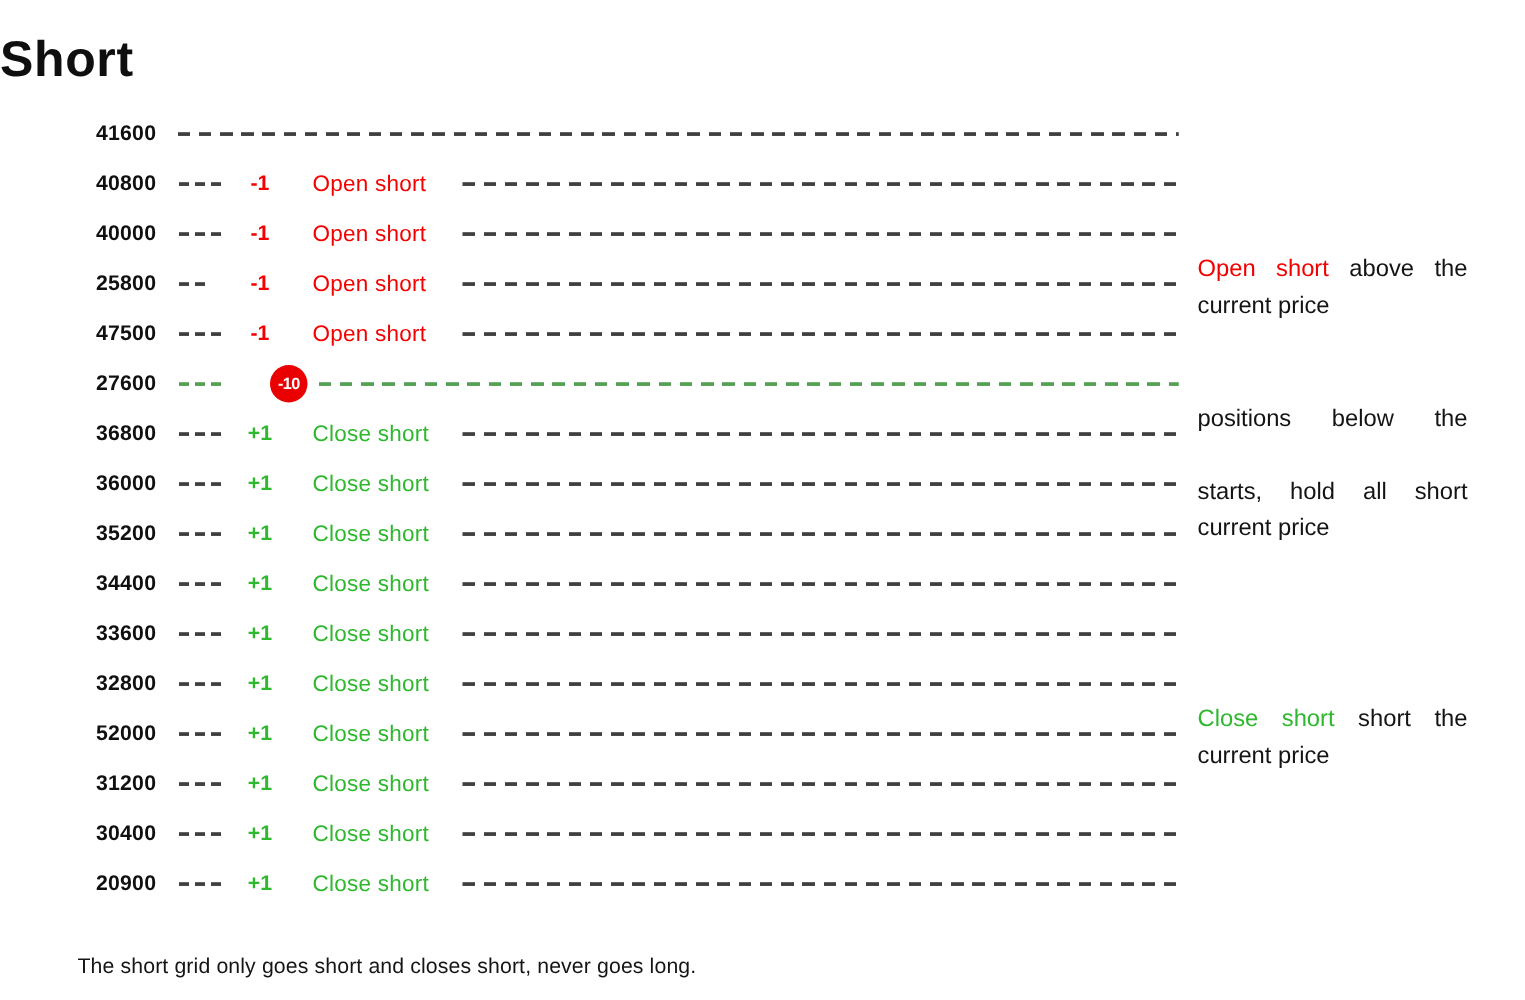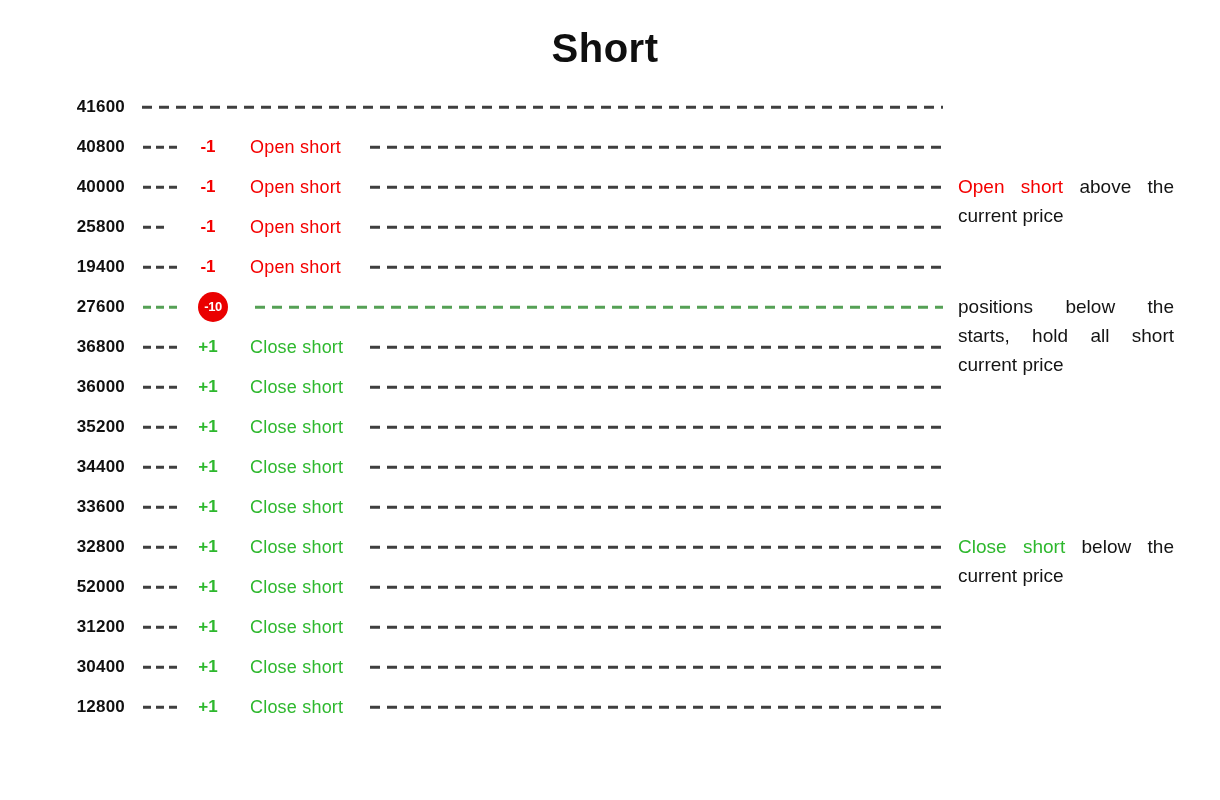--- a/index.html
+++ b/index.html
@@ -3,21 +3,21 @@
 <meta charset="utf-8">
 <style>
   * { margin: 0; padding: 0; box-sizing: border-box; }
   html, body { width: 1220px; height: 800px; background: #ffffff; overflow: hidden; }
   body { font-family: "Liberation Sans", "DejaVu Sans", sans-serif; color: var(--text, #141414); }
 
   .stage { position: relative; width: 1220px; height: 800px; background: #fff; }
 
   .title {
     position: absolute; top: 26px; left: 0; width: 1210px;
-    text-align: center; font-size: 40px; font-weight: 600; color: #0f0f0f;
+    font-size: 40px; font-weight: 600; color: #0f0f0f;
     letter-spacing: 0.5px;
   }
 
   .rows { position: absolute; top: 87px; left: 0; width: 1220px; }
   .row { position: relative; height: 40px; }
   .row > div { position: absolute; top: 50%; transform: translateY(-50%); }
 
   .price {
     left: 40px; width: 85px; text-align: right;
     font-size: 17px; font-weight: 700; color: #101010; letter-spacing: 0.2px;
@@ -27,21 +27,21 @@
     left: 143px; height: 2.5px;
     background: repeating-linear-gradient(90deg, var(--dash_dark) 0 8px, transparent 8px 13px);
   }
   .predash.g { background: repeating-linear-gradient(90deg, var(--dash_green) 0 8px, transparent 8px 13px); }
 
   .signal { left: 191px; width: 34px; text-align: center; font-size: 17px; font-weight: 700; }
   .kind-open .signal { color: var(--red); }
   .kind-close .signal { color: var(--green); }
 
   .badge {
-    left: 198px; width: 30px; height: 30px; border-radius: 50%;
+    left: 216px; width: 30px; height: 30px; border-radius: 50%;
     background: var(--badge_bg); color: var(--badge_text);
     font-size: 13px; font-weight: 700; text-align: center; line-height: 30px;
     letter-spacing: -0.5px;
   }
 
   .action { left: 250px; font-size: 18px; font-weight: 500; letter-spacing: 0.2px; }
   .kind-open .action { color: var(--red); }
   .kind-close .action { color: var(--green); }
 
   .line {
@@ -49,21 +49,21 @@
     background: repeating-linear-gradient(90deg, var(--dash_dark) 0 10px, transparent 10px 17px);
   }
   .line.plain { left: 142px; }
   .line.open, .line.close { left: 370px; }
   .line.current { left: 255px;
     background: repeating-linear-gradient(90deg, var(--dash_green) 0 10px, transparent 10px 17px);
   }
 
   .annotation { position: absolute; left: 958px; width: 216px; font-size: 19px; }
   .ann-line { line-height: 29px; color: var(--text); }
-  .ann-line.just { text-align: justify; text-align-last: justify; }
+  .ann-line.just { text-align: justify; text-align-last: justify; margin-top: 29px; }
   .c-red { color: var(--red); }
   .c-green { color: var(--green); }
   .c-text { color: var(--text); }
 
   #annotation-open  { top: 172px; }
   #annotation-hold  { top: 292px; }
   #annotation-close { top: 532px; }
 
   .footer {
     position: absolute; left: 62px; top: 763px;
@@ -96,21 +96,21 @@
         <div class="line open"></div>
       </div>
       <div class="row kind-open">
         <div class="price">25800</div>
         <div class="predash" style="width:21px"></div>
         <div class="signal">-1</div>
         <div class="action">Open short</div>
         <div class="line open"></div>
       </div>
       <div class="row kind-open">
-        <div class="price">19400</div>
+        <div class="price">47500</div>
         <div class="predash" style="width:34px"></div>
         <div class="signal">-1</div>
         <div class="action">Open short</div>
         <div class="line open"></div>
       </div>
       <div class="row kind-current">
         <div class="price">27600</div>
         <div class="predash g" style="width:34px"></div>
         <div class="badge">-10</div>
         <div class="line current g"></div>
@@ -172,35 +172,36 @@
         <div class="line close"></div>
       </div>
       <div class="row kind-close">
         <div class="price">30400</div>
         <div class="predash" style="width:34px"></div>
         <div class="signal">+1</div>
         <div class="action">Close short</div>
         <div class="line close"></div>
       </div>
       <div class="row kind-close">
-        <div class="price">12800</div>
+        <div class="price">20900</div>
         <div class="predash" style="width:34px"></div>
         <div class="signal">+1</div>
         <div class="action">Close short</div>
         <div class="line close"></div>
       </div>
     </div>
 
   <div class="annotation" id="annotation-open">
       <div class="ann-line just"><span class="c-red">Open short</span><span class="c-text"> above the</span></div>
       <div class="ann-line"><span class="c-text">current price</span></div>
     </div>
   <div class="annotation" id="annotation-hold">
       <div class="ann-line just"><span class="c-text">positions below the</span></div>
       <div class="ann-line just"><span class="c-text">starts, hold all short</span></div>
       <div class="ann-line"><span class="c-text">current price</span></div>
     </div>
   <div class="annotation" id="annotation-close">
-      <div class="ann-line just"><span class="c-green">Close short</span><span class="c-text"> below the</span></div>
+      <div class="ann-line just"><span class="c-green">Close short</span><span class="c-text"> short the</span></div>
       <div class="ann-line"><span class="c-text">current price</span></div>
     </div>
 
+  <div class="footer">The short grid only goes short and closes short, never goes long.</div>
 </div>
 
 </body></html>

